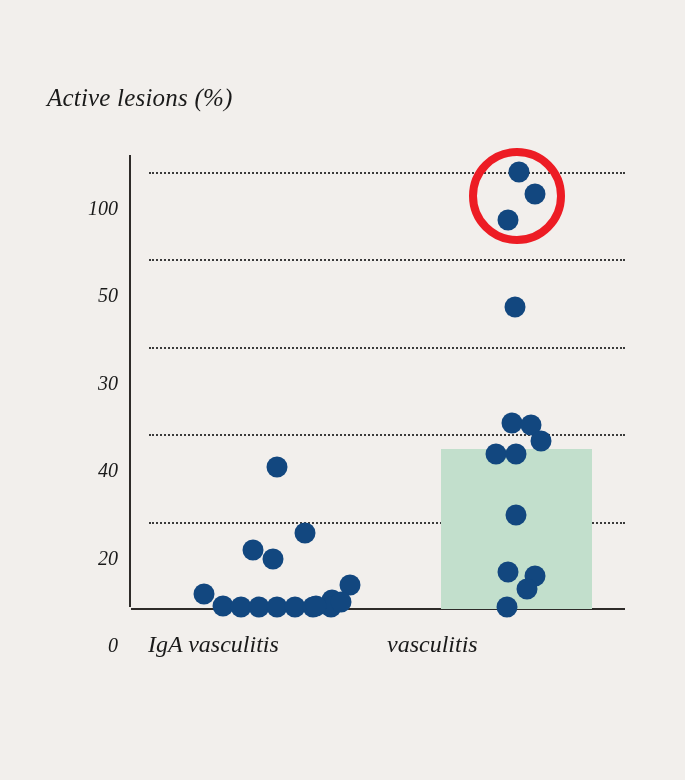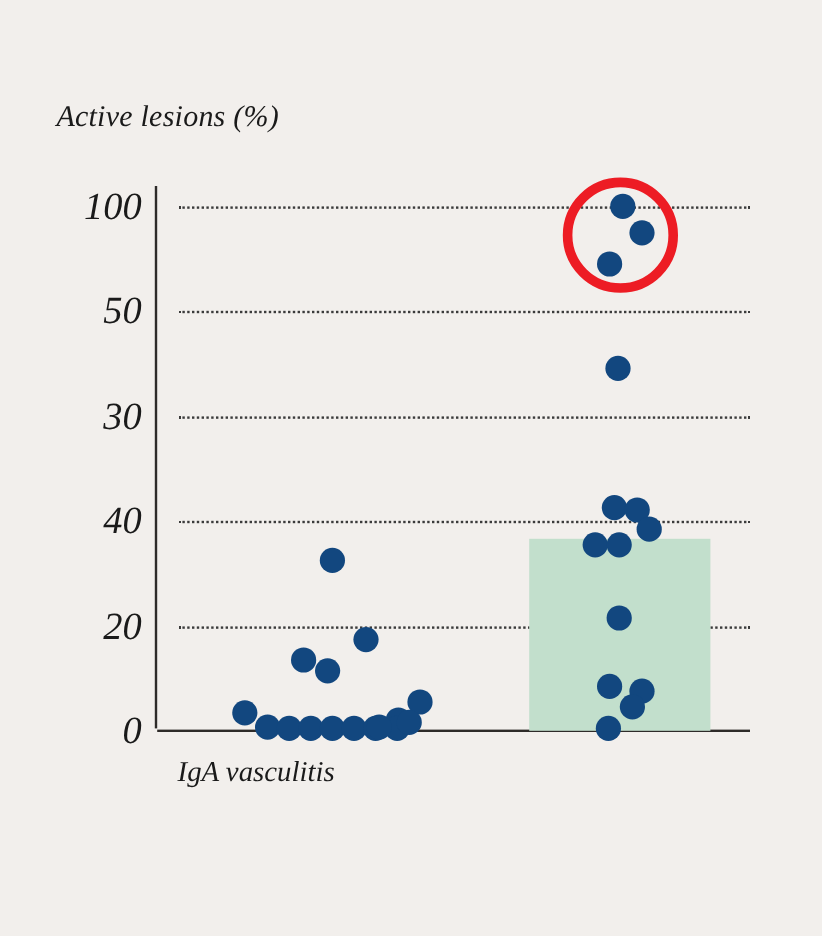--- a/index.html
+++ b/index.html
@@ -58,25 +58,26 @@
     left: 131px;
     top: 608px;
     width: 494px;
     height: 0;
     border-top: 2.5px solid #2e2b29;
   }
   .y-tick-label {
     position: absolute;
     right: 0;
     font-style: italic;
-    font-size: 32px;
+    font-size: 20px;
     color: #1a1a1a;
     text-align: right;
     transform: translateY(-50%);
     white-space: nowrap;
+    margin-top: 36px;
   }
   .y-tick-wrap {
     position: absolute;
     left: 55px;
     width: 63px;
     top: 0;
     height: 0;
   }
   
   .bar {
@@ -186,16 +187,17 @@
     <div id="annotations">
         <div class="highlight-circle" style="left: 338px; top: -24px; width: 96px; height: 96px; border-color: rgb(237, 28, 36);"></div>
       </div>
   </div>
 
   <div id="cat-labels">
       <div class="cat-label" style="left: 278px; top: 630px; width: 260px;">
         <div>IgA vasculitis</div>
       </div>
       <div class="cat-label" style="left: 517px; top: 630px; width: 260px;">
+        <div>vasculitis</div>
       </div>
     </div>
 
 </div>
 
 </body></html>

